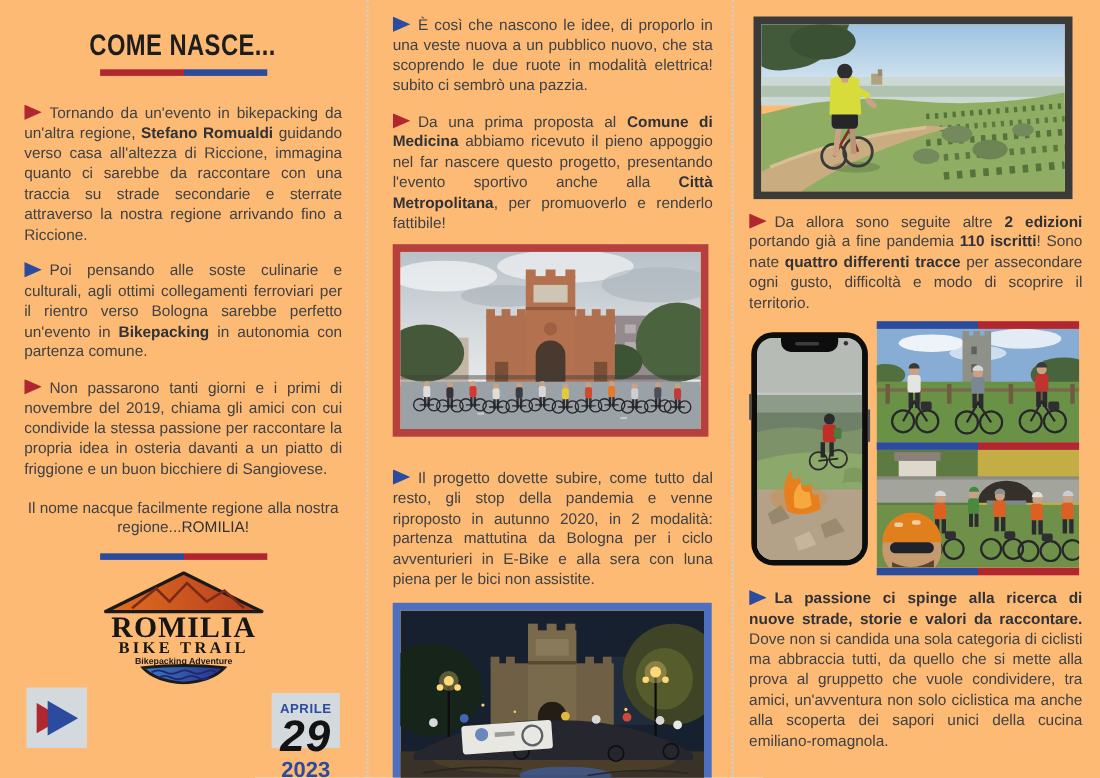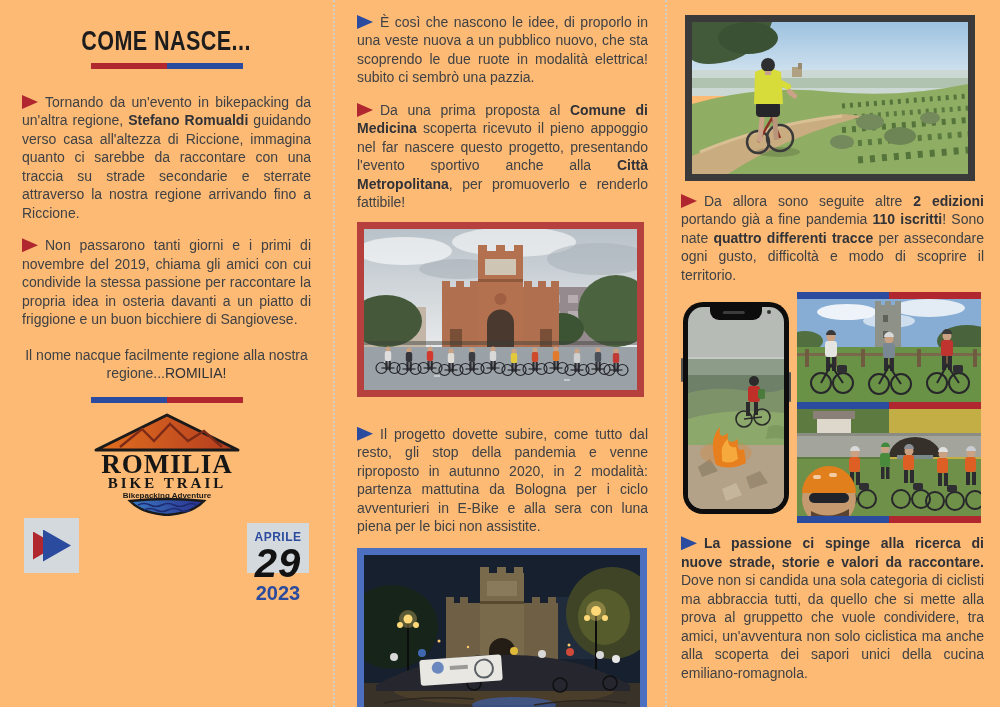--- a/index.html
+++ b/index.html
@@ -62,20 +62,21 @@
 <body>
 
 <div class="page">
 
   <div class="col col-left">
     <h1 class="title"><span class="tin">COME NASCE...</span></h1>
     <div class="divider rb"></div>
 
     <p class="para" style="margin-top:24px"><span class="arr red"></span><span><span>Tornando da un'evento in bikepacking da un'altra regione, </span><span class="b">Stefano Romualdi</span><span> guidando verso casa all'altezza di Riccione, immagina quanto ci sarebbe da raccontare con una traccia su strade secondarie e sterrate attraverso la nostra regione arrivando fino a Riccione.</span></span></p>
 
+    <p class="para"><span class="arr blue"></span><span><span>Poi pensando alle soste culinarie e culturali, agli ottimi collegamenti ferroviari per il rientro verso Bologna sarebbe perfetto un'evento in </span><span class="b">Bikepacking</span><span> in autonomia con partenza comune.</span></span></p>
 
     <p class="para"><span class="arr red"></span><span><span>Non passarono tanti giorni e i primi di novembre del 2019, chiama gli amici con cui condivide la stessa passione per raccontare la propria idea in osteria davanti a un piatto di friggione e un buon bicchiere di Sangiovese.</span></span></p>
 
     <p class="para name-line"><span><span>Il nome nacque facilmente regione alla nostra regione...</span><span class="b">ROMILIA!</span></span></p>
 
     <div class="divider br" style="margin-top:14px"></div>
 
     <div class="logo-wrap">
       <svg width="150" height="104" viewBox="0 0 150 104">
         <defs>
@@ -108,21 +109,21 @@
         <div class="date-month">APRILE</div>
         <div class="date-day">29</div>
         <div class="date-year">2023</div>
       </div>
     </div>
   </div>
 
   <div class="col col-mid">
     <p class="para" style="margin-top:13px"><span class="arr blue"></span><span><span>È così che nascono le idee, di proporlo in una veste nuova a un pubblico nuovo, che sta scoprendo le due ruote in modalità elettrica! subito ci sembrò una pazzia.</span></span></p>
 
-    <p class="para"><span class="arr red"></span><span><span>Da una prima proposta al </span><span class="b">Comune di Medicina</span><span> scoperta ricevuto il pieno appoggio nel far nascere questo progetto, presentando l'evento sportivo anche alla </span><span class="b">Città Metropolitana</span><span>, per promuoverlo e renderlo fattibile!</span></span></p>
+    <p class="para"><span class="arr red"></span><span><span>Da una prima proposta al </span><span class="b">Comune di Medicina</span><span> abbiamo ricevuto il pieno appoggio nel far nascere questo progetto, presentando l'evento sportivo anche alla </span><span class="b">Città Metropolitana</span><span>, per promuoverlo e renderlo fattibile!</span></span></p>
 
     <div class="photo photo-red">
       <svg viewBox="0 0 273 161" height="161" preserveAspectRatio="none">
         <defs>
           <linearGradient id="sky1" x1="0" y1="0" x2="0" y2="1">
             <stop offset="0" stop-color="#b9c2c9"></stop>
               <stop offset="1" stop-color="#e9ebec"></stop>
           </linearGradient>
           <g id="cyc1">
             <circle cx="0" cy="0" r="2.6" fill="#caa183"></circle>

